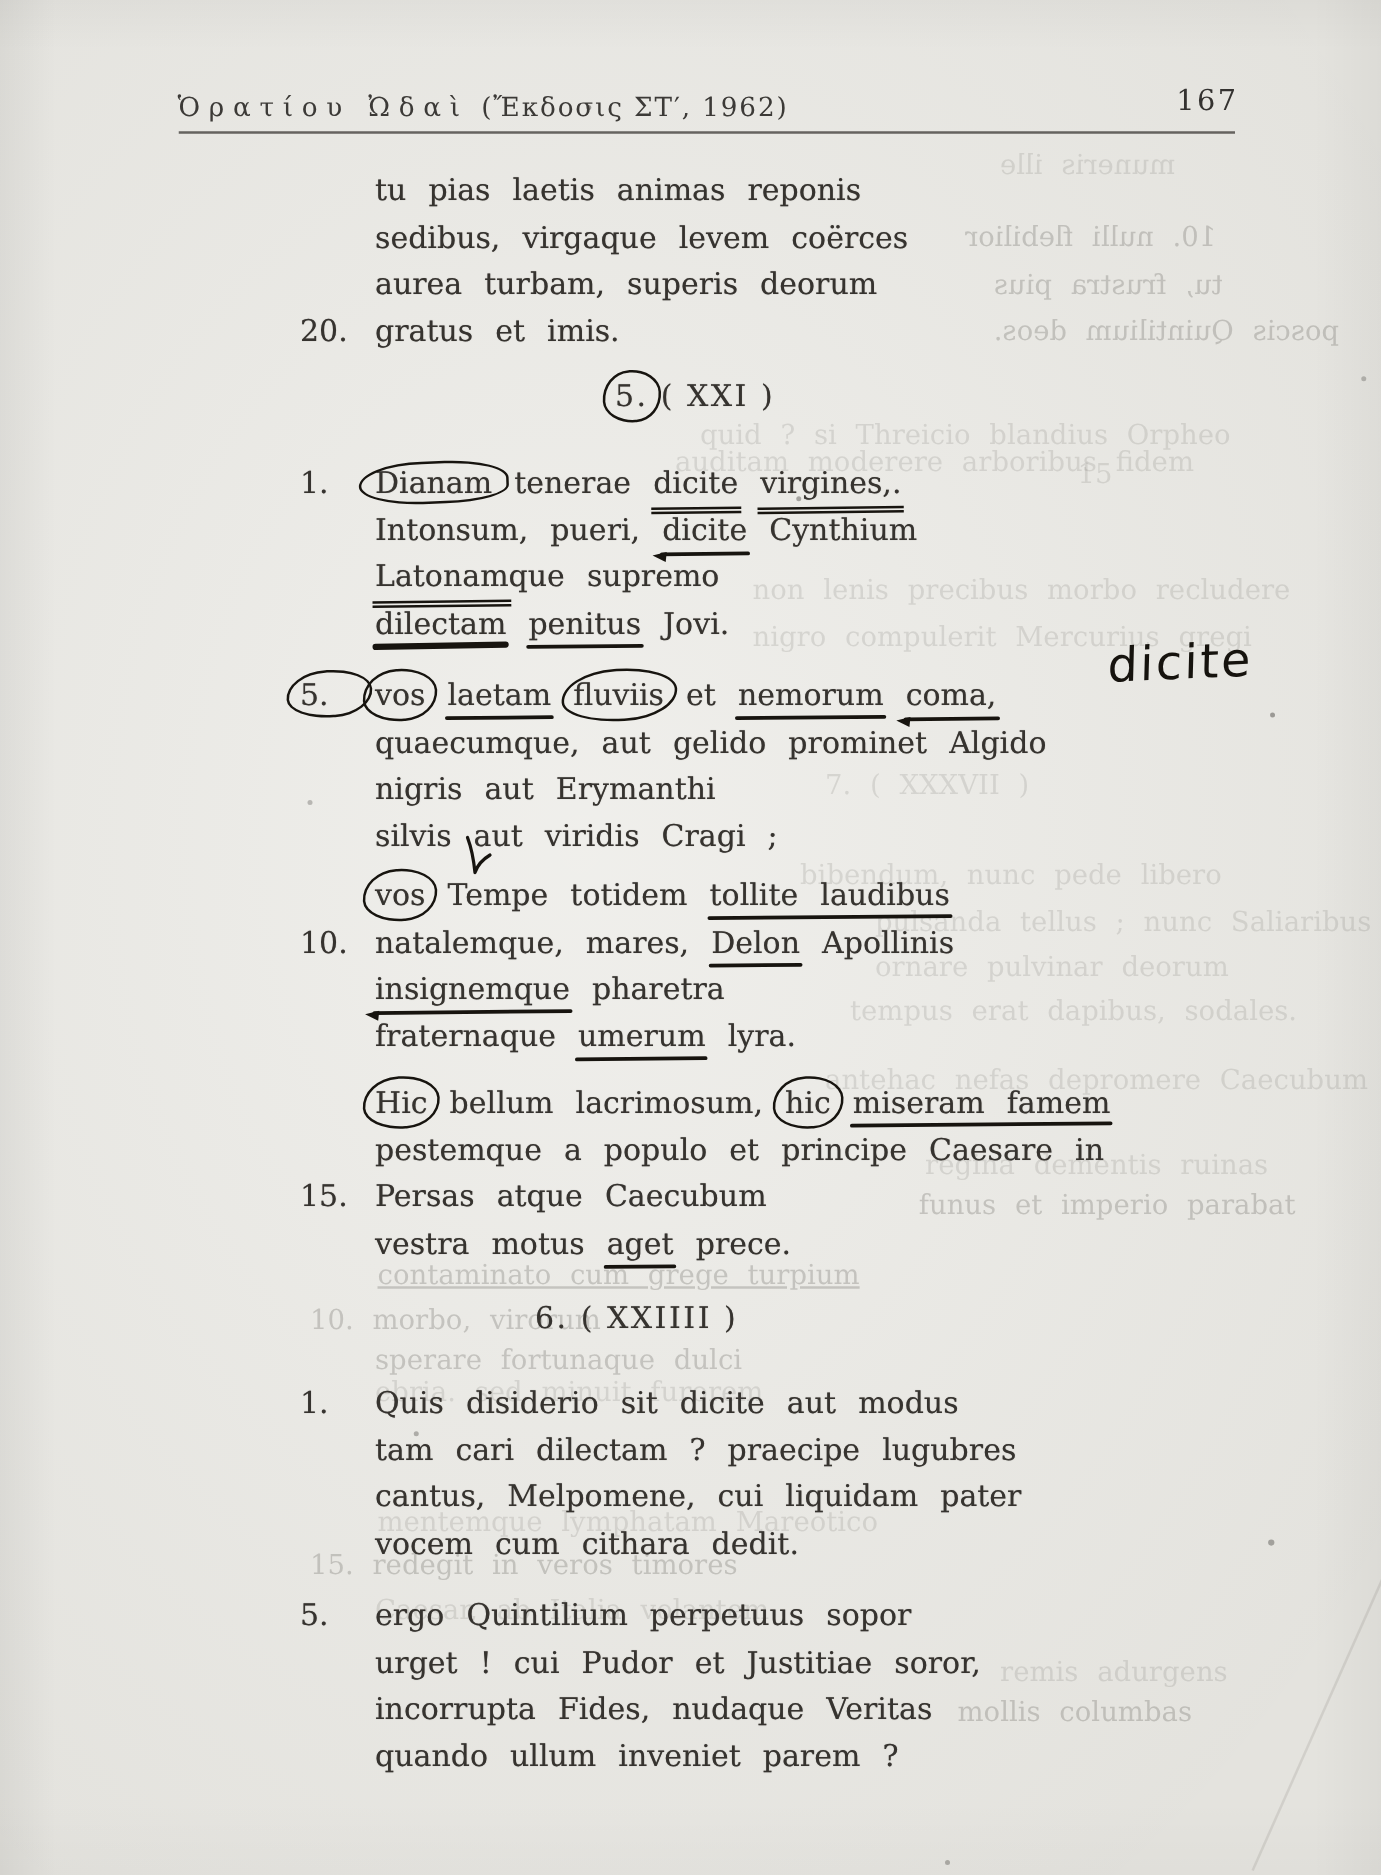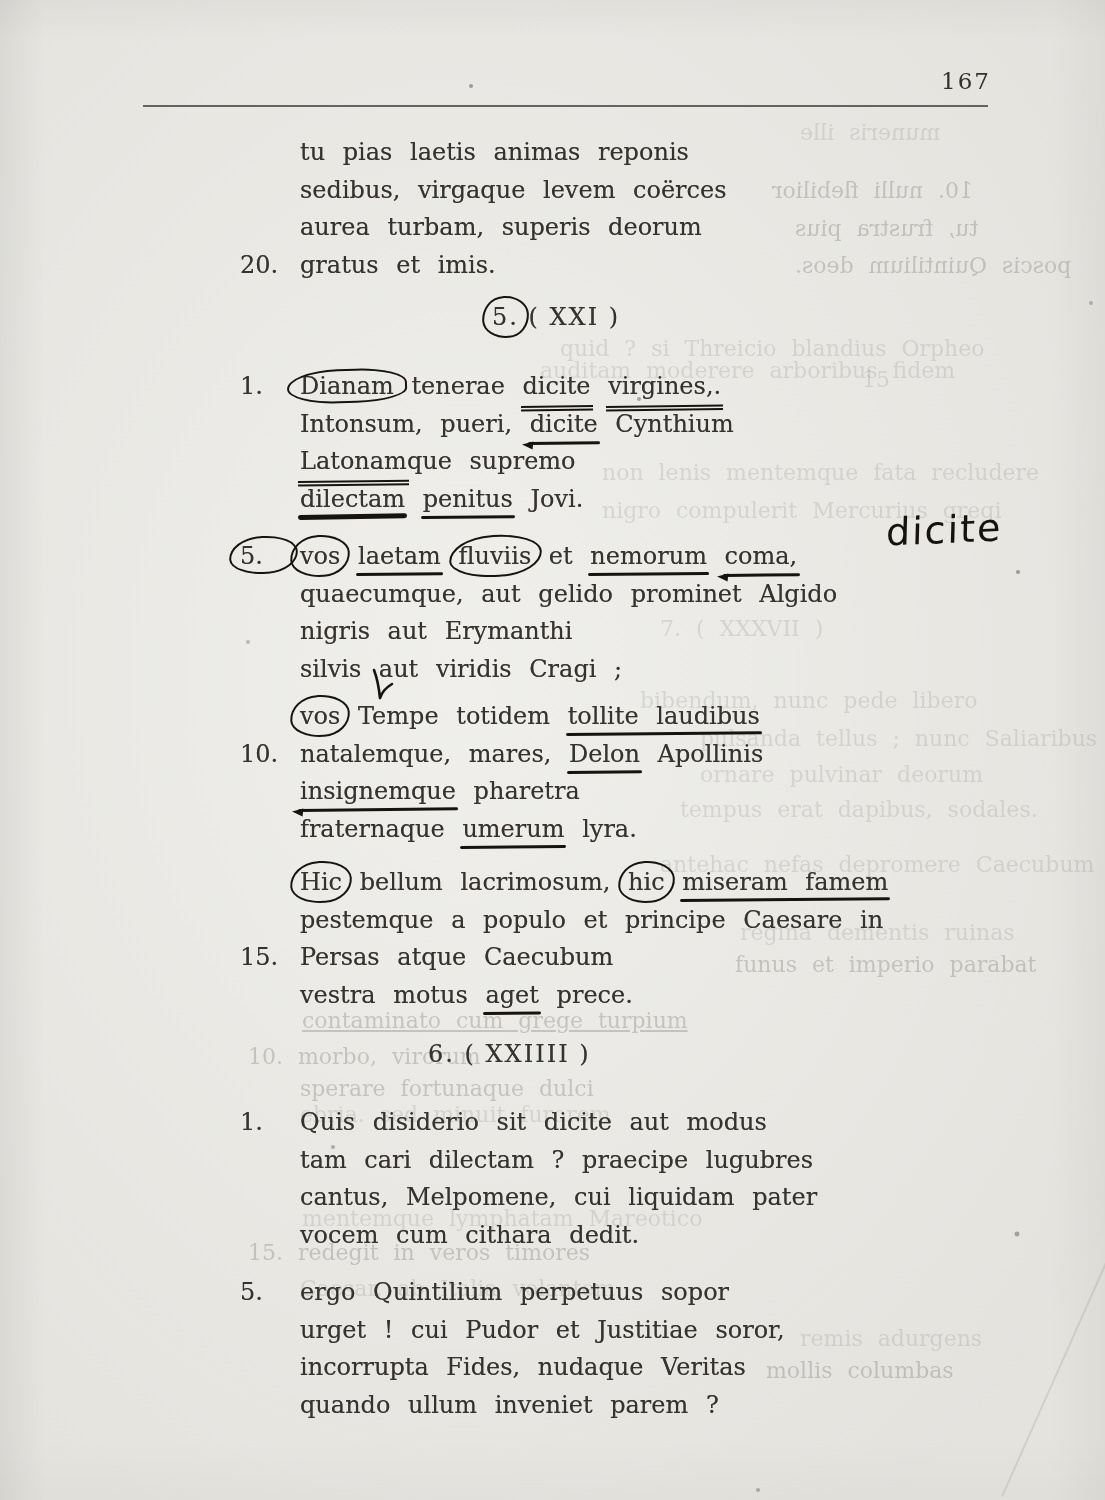--- a/index.html
+++ b/index.html
@@ -117,41 +117,44 @@
 <div id="page">
 
   <div id="bleed-root">
       <div class="bleed mirror faint" style="left: 800px; top: 120px;">muneris ille</div>
       <div class="bleed mirror" style="left: 772px; top: 178px;">10. nulli flebilior</div>
       <div class="bleed mirror" style="left: 795px; top: 216px;">tu, frustra pius</div>
       <div class="bleed mirror" style="left: 795px; top: 253px;">poscis Quintilium deos.</div>
       <div class="bleed faint" style="left: 560px; top: 336px;">quid ? si Threicio blandius Orpheo</div>
       <div class="bleed faint" style="left: 540px; top: 358px;">auditam moderere arboribus fidem</div>
       <div class="bleed faint" style="left: 862px; top: 367px;">15</div>
-      <div class="bleed faint" style="left: 602px; top: 460px;">non lenis mentemque fata recludere</div>
+      <div class="bleed faint" style="left: 602px; top: 460px;">non lenis precibus morbo recludere</div>
       <div class="bleed faint" style="left: 602px; top: 498px;">nigro compulerit Mercurius gregi</div>
       <div class="bleed faint" style="left: 660px; top: 616px;">7. ( XXXVII )</div>
       <div class="bleed faint" style="left: 640px; top: 688px;">bibendum, nunc pede libero</div>
       <div class="bleed faint" style="left: 700px; top: 726px;">pulsanda tellus ; nunc Saliaribus</div>
       <div class="bleed faint" style="left: 700px; top: 762px;">ornare pulvinar deorum</div>
       <div class="bleed faint" style="left: 680px; top: 797px;">tempus erat dapibus, sodales.</div>
       <div class="bleed faint" style="left: 660px; top: 852px;">antehac nefas depromere Caecubum</div>
       <div class="bleed faint" style="left: 740px; top: 920px;">regina dementis ruinas</div>
       <div class="bleed" style="left: 735px; top: 952px;">funus et imperio parabat</div>
       <div class="bleed" style="left: 302px; top: 1008px; text-decoration: underline;">contaminato cum grege turpium</div>
       <div class="bleed" style="left: 248px; top: 1044px;">10. morbo, virorum</div>
       <div class="bleed" style="left: 300px; top: 1076px;">sperare fortunaque dulci</div>
       <div class="bleed faint" style="left: 300px; top: 1102px;">ebria. sed minuit furorem</div>
       <div class="bleed faint" style="left: 302px; top: 1206px;">mentemque lymphatam Mareotico</div>
       <div class="bleed" style="left: 248px; top: 1240px;">15. redegit in veros timores</div>
       <div class="bleed faint" style="left: 300px; top: 1276px;">Caesar, ab Italia volantem</div>
       <div class="bleed faint" style="left: 800px; top: 1326px;">remis adurgens</div>
       <div class="bleed" style="left: 766px; top: 1358px;">mollis columbas</div>
     </div>
 
+  <div class="hdr-title">
+    <span class="spaced">Ὁρατίου Ὠδαὶ</span><span class="edition">(Ἔκδοσις ΣΤ′, 1962)</span>
+  </div>
   <div class="hdr-pageno">167</div>
   <div class="hdr-rule"></div>
 
   <div id="poem-root">
       <div class="block" style="top: 140px;">
         <div class="line" style="top: 0px;"><span class="seg">tu pias laetis animas reponis</span></div>
         <div class="line" style="top: 37.5px;"><span class="seg">sedibus, virgaque levem coërces</span></div>
         <div class="line" style="top: 75px;"><span class="seg">aurea turbam, superis deorum</span></div>
         <div class="line" style="top: 112.5px;"><span class="num">20.</span><span class="seg">gratus et imis.</span></div>
       </div>

